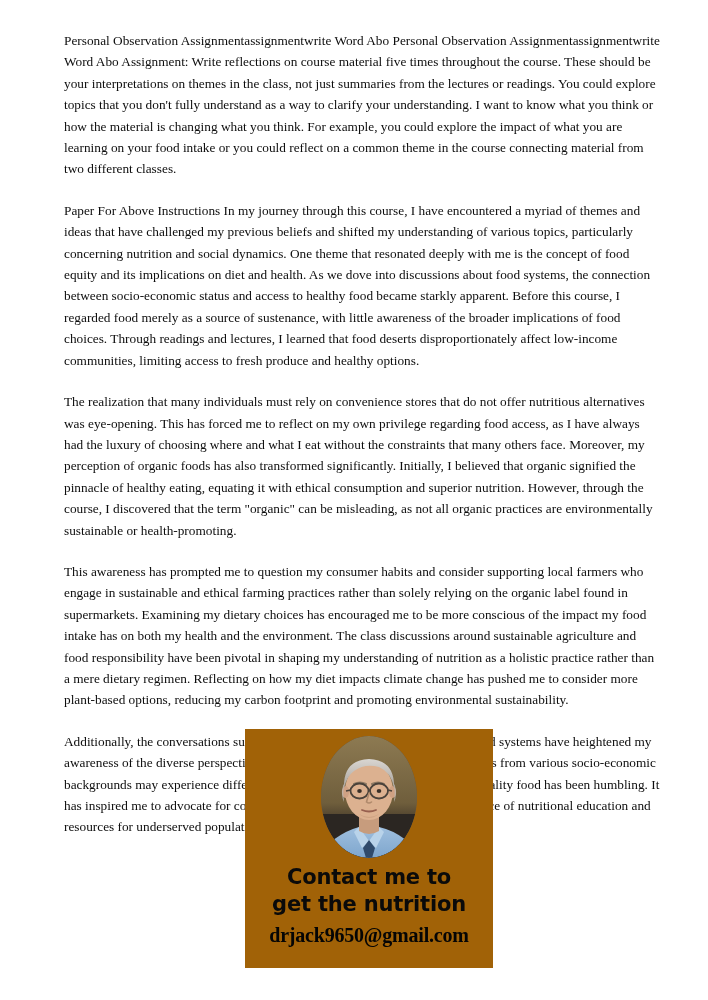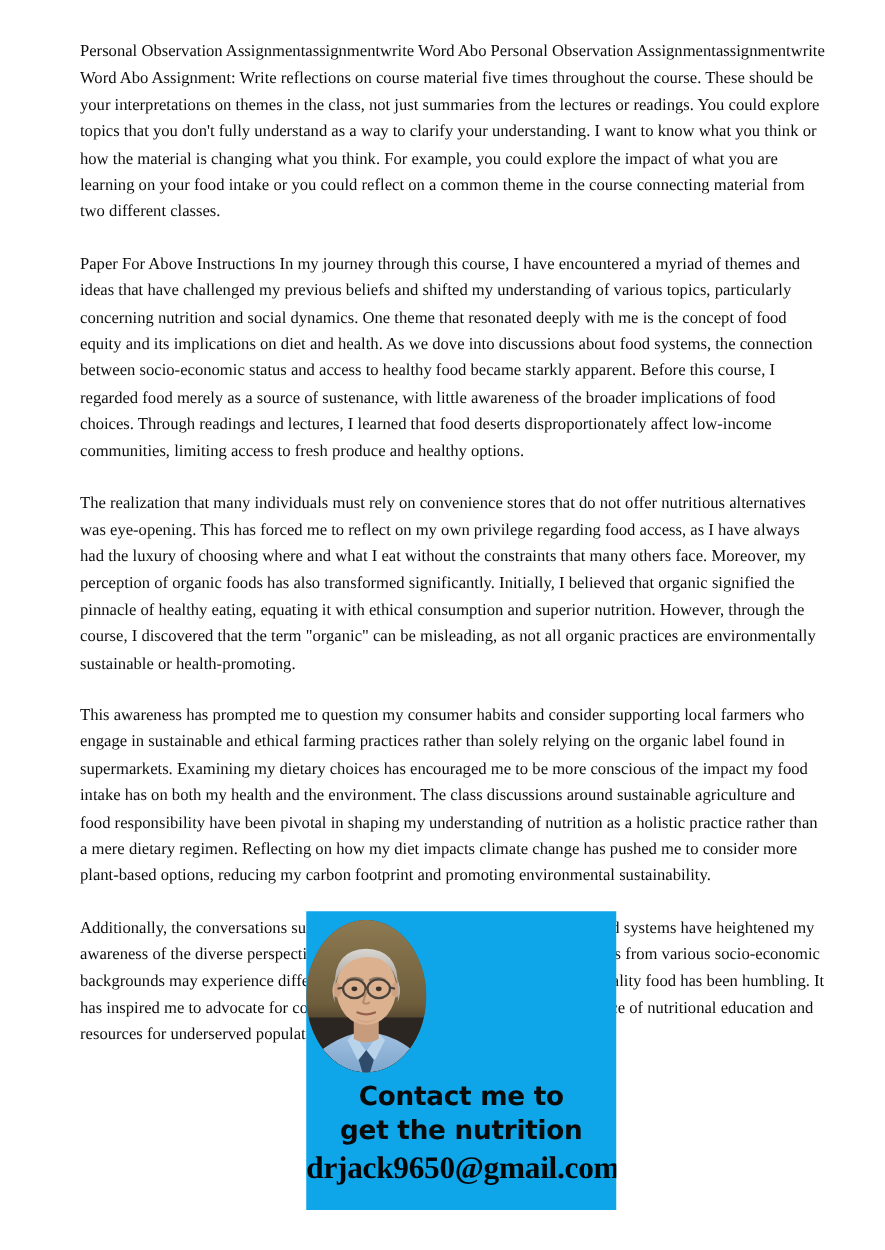--- a/index.html
+++ b/index.html
@@ -45,24 +45,25 @@
     margin-bottom: 0;
   }
 
   
   #contact-overlay {
     position: absolute;
     left: 229px;
     top: 729px;
     width: 248px;
     height: 239px;
-    background: #0ea5e9;
+    background: #a16207;
     overflow: hidden;
     display: flex;
     flex-direction: column;
+    align-items: center;
     z-index: 10;
   }
 
   #contact-avatar {
     width: 96px;
     height: 122px;
     margin-top: 7px;
     border-radius: 50% / 50%;
     overflow: hidden;
     position: relative;
@@ -87,21 +88,21 @@
     letter-spacing: -0.2px;
   }
   #contact-headline .line2 {
     display: block;
   }
 
   #contact-email {
     margin-top: 5px;
     font-family: "Liberation Serif", "DejaVu Serif", serif;
     font-weight: bold;
-    font-size: 25px;
+    font-size: 20px;
     line-height: 24px;
     text-align: center;
     color: #050505;
     letter-spacing: -0.2px;
   }
 </style>
 </head>
 <body>
 
 <div id="document-page">

